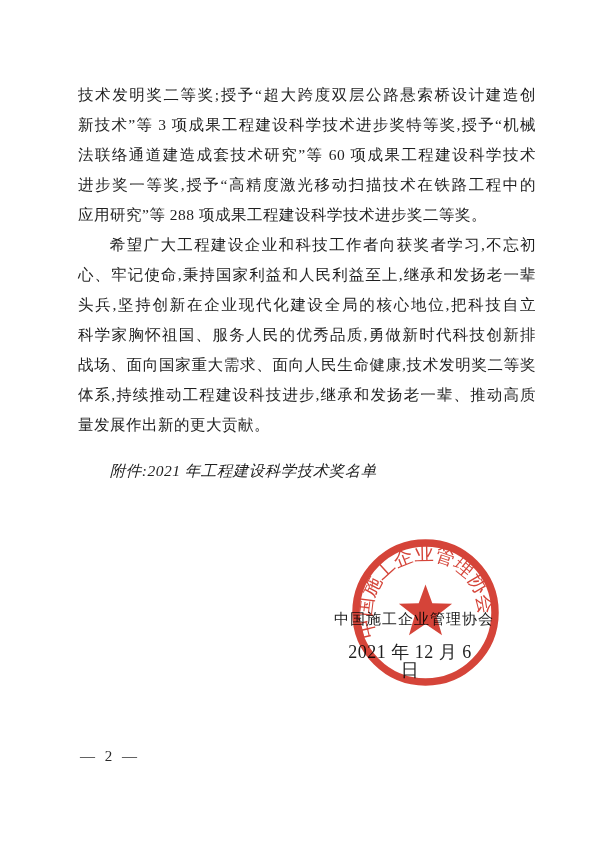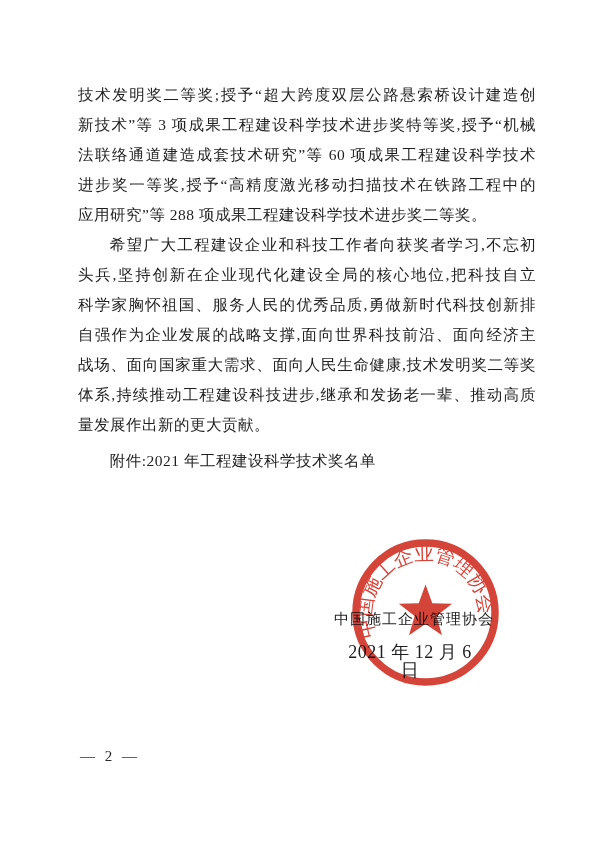--- a/index.html
+++ b/index.html
@@ -31,24 +31,25 @@
     white-space: nowrap;
   }
   .line.end {
     text-align: right;
     text-align-last: left;
   }
   .line.indent {
     text-indent: 2.05em;
   }
   .line.attach {
-    margin-top: 6px;
+    margin-top: 16px;
     text-align: left;
     text-align-last: left;
     text-indent: 2.05em;
+    font-style: italic;
   }
   .signature {
     position: absolute;
     left: 328px;
     top: 610px;
     width: 172px;
     text-align: center;
     font-size: 15px;
     line-height: 18px;
     letter-spacing: 1px;
@@ -91,23 +92,23 @@
 <div class="page">
 
   <div class="body-text">
     <div class="line">技术发明奖二等奖;授予“超大跨度双层公路悬索桥设计建造创</div>
     <div class="line">新技术”等 3 项成果工程建设科学技术进步奖特等奖,授予“机械</div>
     <div class="line">法联络通道建造成套技术研究”等 60 项成果工程建设科学技术</div>
     <div class="line">进步奖一等奖,授予“高精度激光移动扫描技术在铁路工程中的</div>
     <div class="line end">应用研究”等 288 项成果工程建设科学技术进步奖二等奖。</div>
 
     <div class="line indent">希望广大工程建设企业和科技工作者向获奖者学习,不忘初</div>
+    <div class="line">心、牢记使命,秉持国家利益和人民利益至上,继承和发扬老一辈</div>
     <div class="line">头兵,坚持创新在企业现代化建设全局的核心地位,把科技自立</div>
     <div class="line">科学家胸怀祖国、服务人民的优秀品质,勇做新时代科技创新排</div>
-    <div class="line">自强作为企业发展的战略支撑,面向世界科技前沿、面向经济主</div>
     <div class="line">战场、面向国家重大需求、面向人民生命健康,技术发明奖二等奖</div>
     <div class="line">体系,持续推动工程建设科技进步,继承和发扬老一辈、推动高质</div>
     <div class="line end">量发展作出新的更大贡献。</div>
 
     <div class="line attach">附件:2021 年工程建设科学技术奖名单</div>
   </div>
 
   <div class="signature">中国施工企业管理协会</div>
   <div class="sig-date">2021 年 12 月 6 日</div>
 

